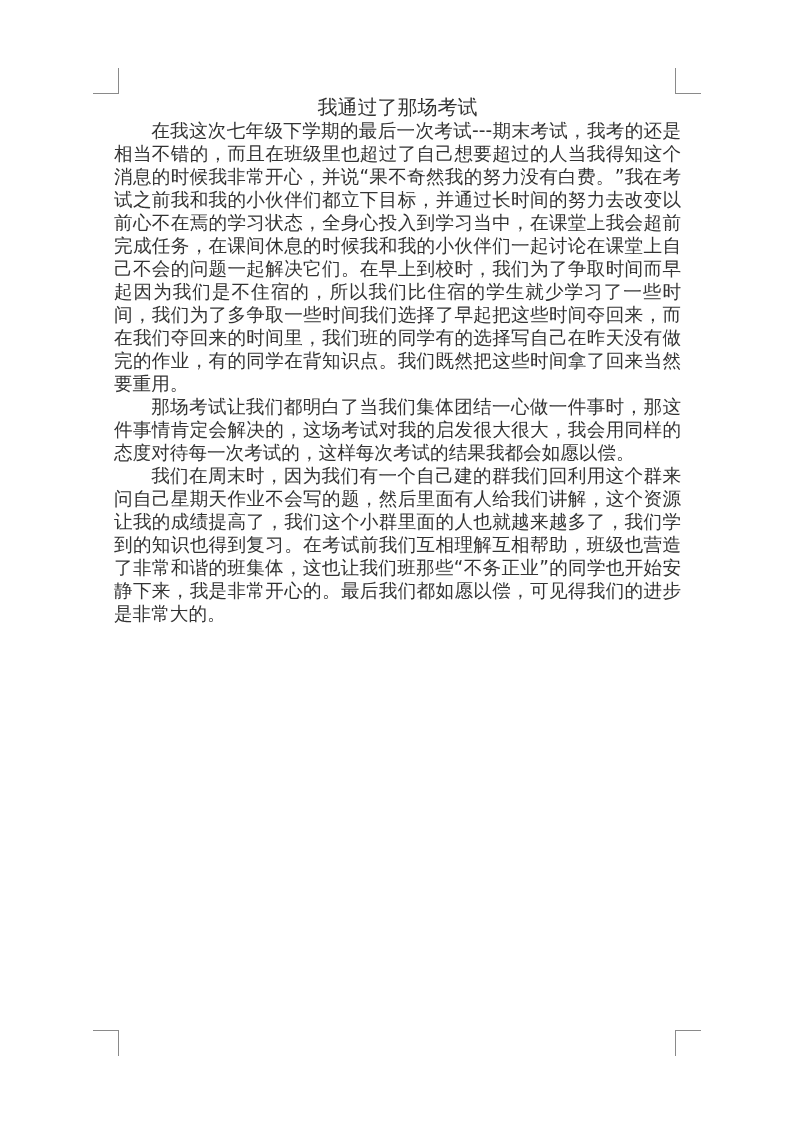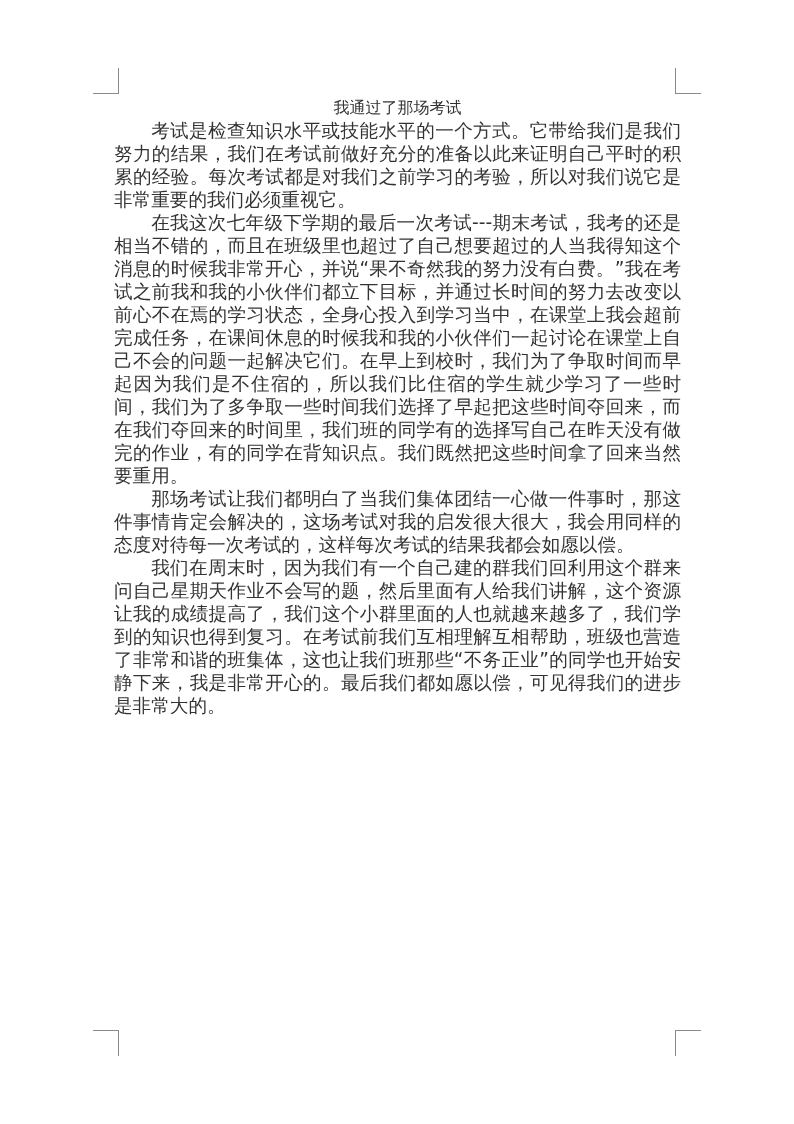--- a/index.html
+++ b/index.html
@@ -38,21 +38,21 @@
     left: 114px;
     top: 96px;
     width: 567px;
     color: var(--text);
     font-size: 18.6px;
     line-height: 23px;
   }
   .doc h1 {
     margin: 0;
     padding: 0;
-    font-size: 16px;
+    font-size: 20px;
     line-height: 23px;
     font-weight: normal;
     text-align: center;
   }
   .doc p {
     margin: 0;
     padding: 0;
     text-align: justify;
     text-justify: inter-ideograph;
     text-indent: 2em;
@@ -64,19 +64,18 @@
 
 <div class="screen">
 
   <div class="crop tl"></div>
   <div class="crop tr"></div>
   <div class="crop bl"></div>
   <div class="crop br"></div>
 
   <div class="doc">
     <h1>我通过了那场考试</h1>
-    <p>考试是检查知识水平或技能水平的一个方式。它带给我们是我们努力的结果，我们在考试前做好充分的准备以此来证明自己平时的积累的经验。每次考试都是对我们之前学习的考验，所以对我们说它是非常重要的我们必须重视它。</p>
     <p>在我这次七年级下学期的最后一次考试---期末考试，我考的还是相当不错的，而且在班级里也超过了自己想要超过的人当我得知这个消息的时候我非常开心，并说“果不奇然我的努力没有白费。”我在考试之前我和我的小伙伴们都立下目标，并通过长时间的努力去改变以前心不在焉的学习状态，全身心投入到学习当中，在课堂上我会超前完成任务，在课间休息的时候我和我的小伙伴们一起讨论在课堂上自己不会的问题一起解决它们。在早上到校时，我们为了争取时间而早起因为我们是不住宿的，所以我们比住宿的学生就少学习了一些时间，我们为了多争取一些时间我们选择了早起把这些时间夺回来，而在我们夺回来的时间里，我们班的同学有的选择写自己在昨天没有做完的作业，有的同学在背知识点。我们既然把这些时间拿了回来当然要重用。</p>
     <p>那场考试让我们都明白了当我们集体团结一心做一件事时，那这件事情肯定会解决的，这场考试对我的启发很大很大，我会用同样的态度对待每一次考试的，这样每次考试的结果我都会如愿以偿。</p>
     <p>我们在周末时，因为我们有一个自己建的群我们回利用这个群来问自己星期天作业不会写的题，然后里面有人给我们讲解，这个资源让我的成绩提高了，我们这个小群里面的人也就越来越多了，我们学到的知识也得到复习。在考试前我们互相理解互相帮助，班级也营造了非常和谐的班集体，这也让我们班那些“不务正业”的同学也开始安静下来，我是非常开心的。最后我们都如愿以偿，可见得我们的进步是非常大的。</p>
   </div>
 
 </div>
 
 </body></html>

